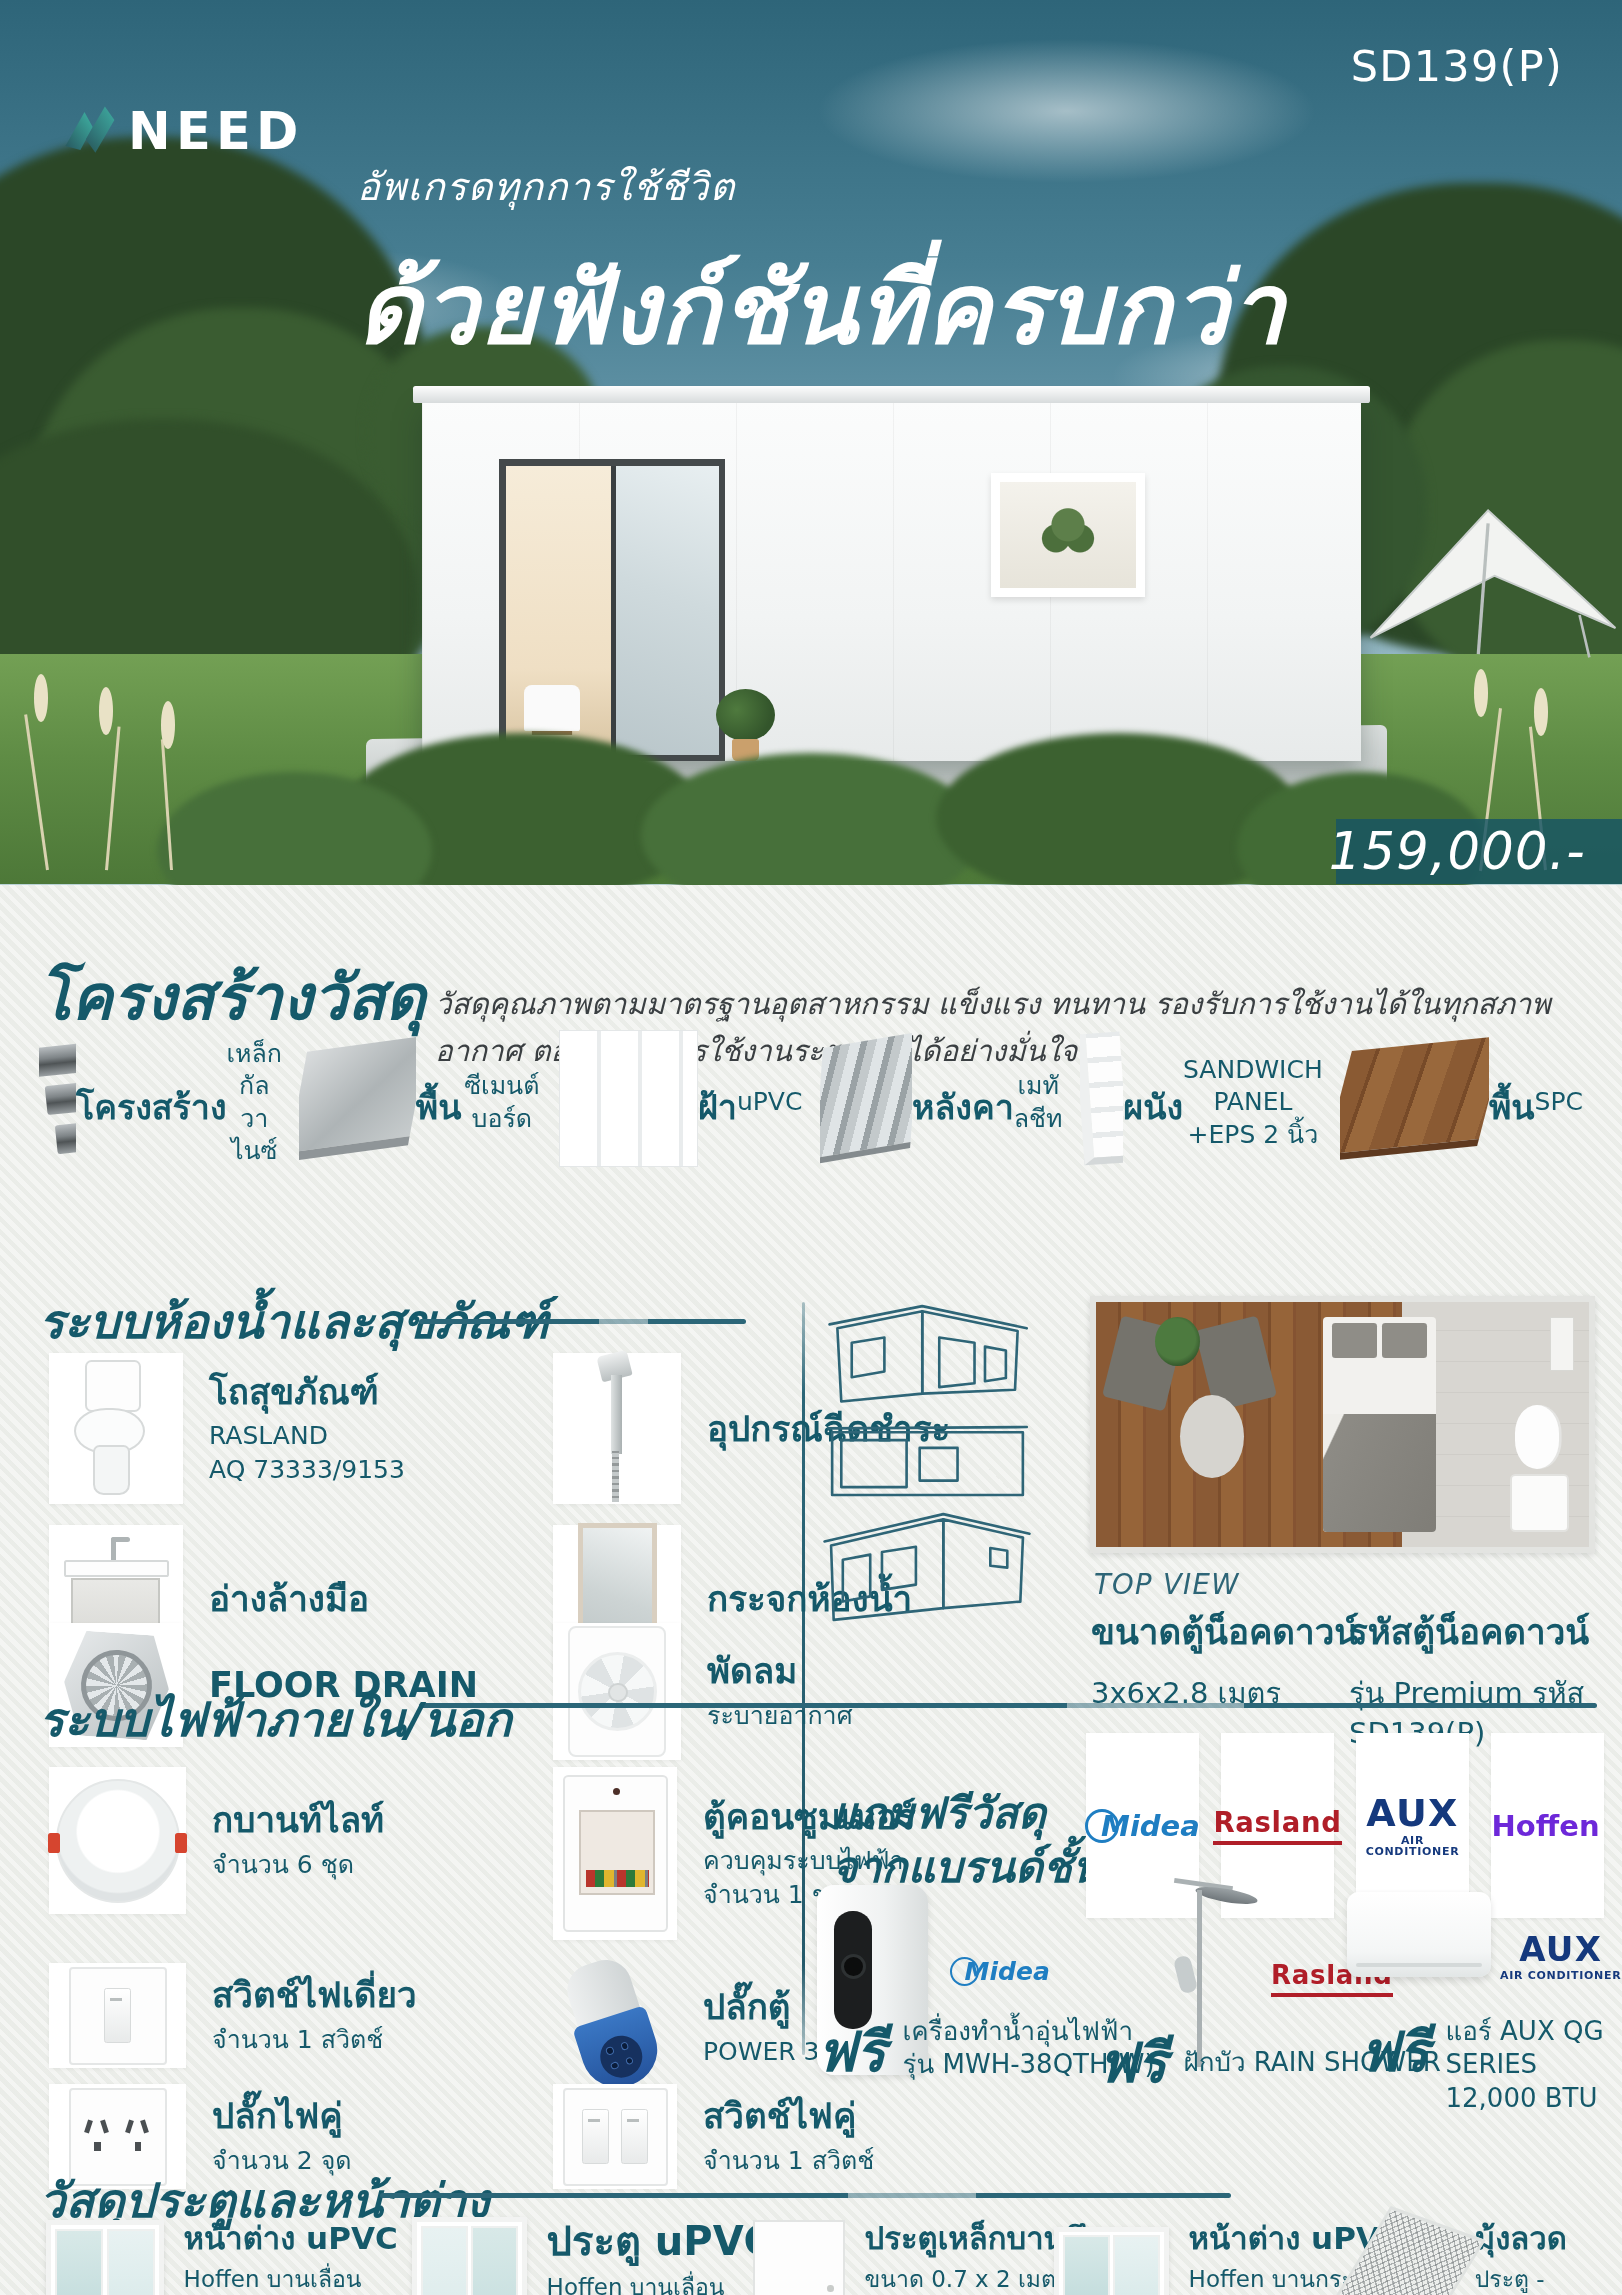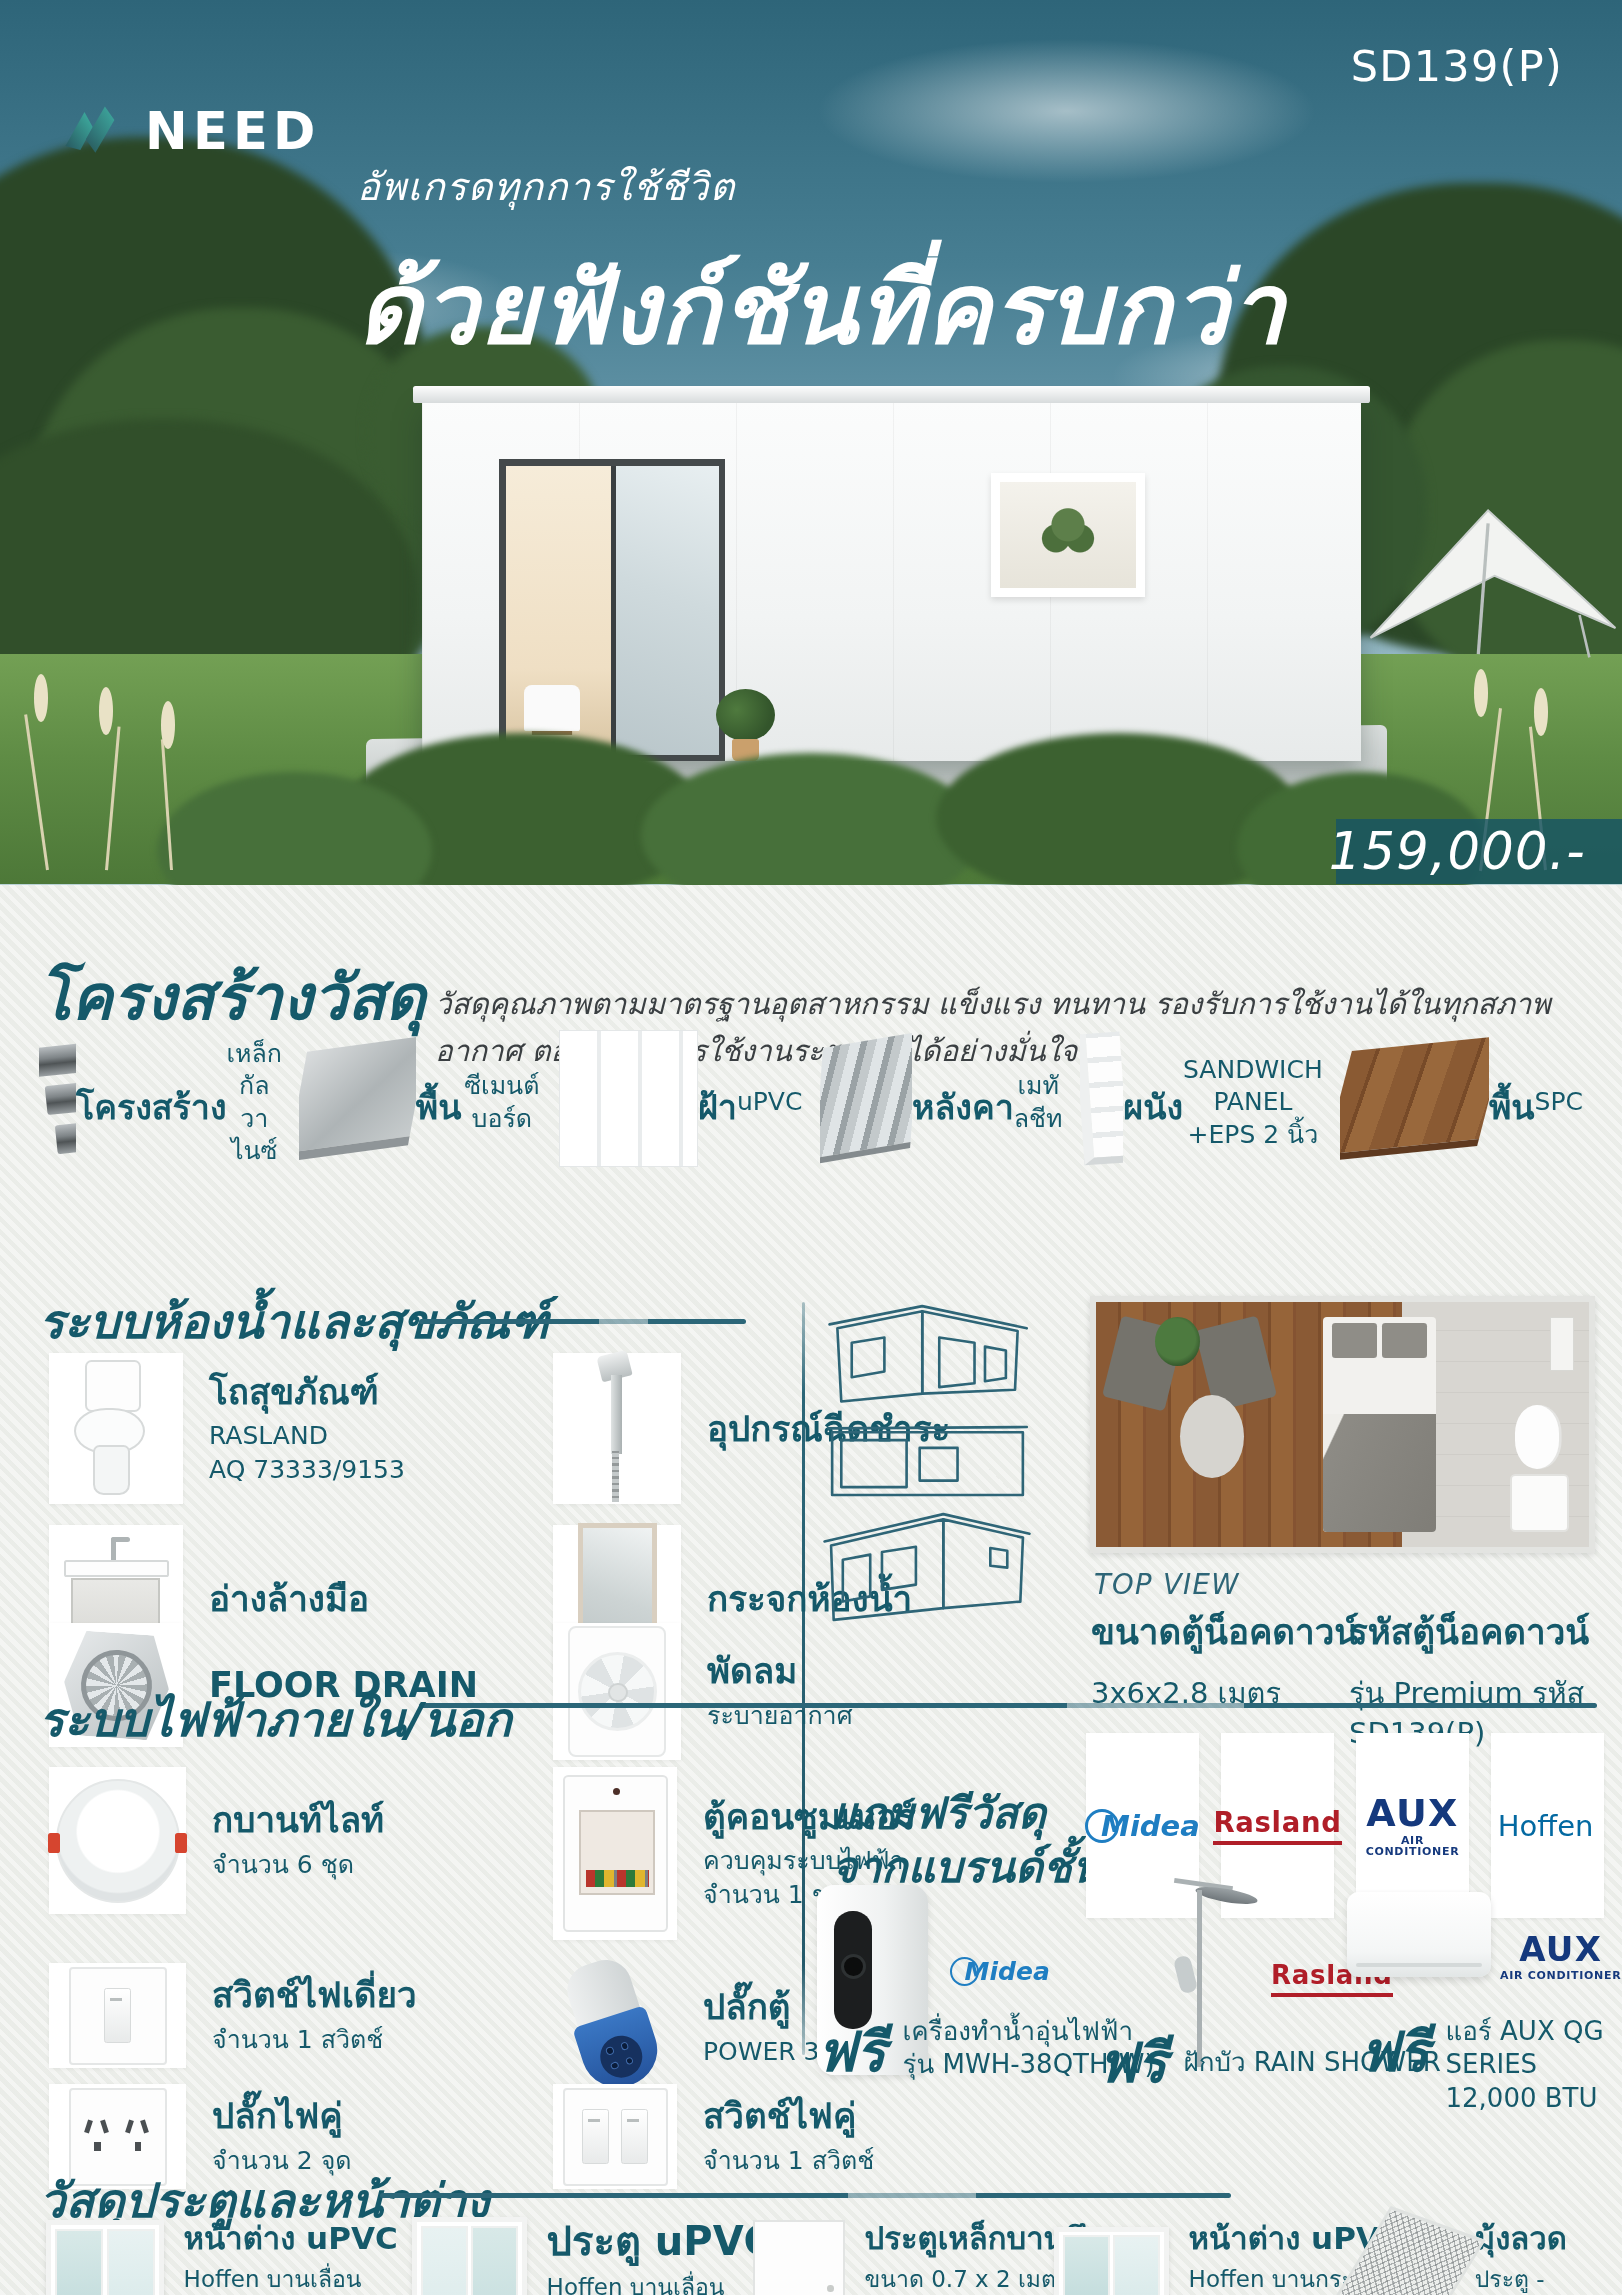--- a/index.html
+++ b/index.html
@@ -46,21 +46,21 @@
          background:radial-gradient(circle at 50% 35%, #5d7f4a 0 30%, transparent 32%),
                     radial-gradient(circle at 30% 55%, #4c6f3c 0 24%, transparent 26%),
                     radial-gradient(circle at 70% 55%, #4c6f3c 0 24%, transparent 26%);}
   .tent{position:absolute; left:1364px; top:497px; width:258px; height:164px;}
   .bush{position:absolute; border-radius:50%; filter:blur(3.3px);}
   .pampas{position:absolute; width:2.6px; background:#d9d2b0; transform-origin:bottom;}
   .plume{position:absolute; width:14.4px; height:48px; border-radius:50%; background:#e9e2c6; filter:blur(0.7px);}
   .price-band{position:absolute; left:1336px; top:819px; width:287px; height:65px;
               background:rgba(22,84,100,.82); display:flex; align-items:center; justify-content:flex-end; padding-right:37px;}
   .price-text{font-style:italic; font-size:51px; color:#fff; letter-spacing:1.3px;}
-  .brand{position:absolute; left:60px; top:97px; display:flex; align-items:center; gap:17px;}
+  .brand{position:absolute; left:60px; top:97px; display:flex; align-items:center; }
   .brand-word{color:#fff; font-weight:bold; font-size:51px; letter-spacing:5.2px;}
   .model{position:absolute; right:60px; top:41px; color:#fff; font-size:43px; letter-spacing:1.3px;}
   .headline{position:absolute; left:357px; top:156px; color:#fff; font-style:italic;}
   .headline .l1{font-size:38px; font-weight:500; letter-spacing:1.3px;}
   .headline .l2{font-size:99px; font-weight:800; margin-top:11.8px; letter-spacing:1.3px;}
 
   
   .sec-title{font-style:italic; font-weight:bold; color:var(--accent);}
   .brush{position:absolute; height:5.2px; border-radius:3.3px;
          background:linear-gradient(90deg, #2b6678 0 55%, rgba(43,102,120,.5) 55% 70%, #2b6678 70% 100%);}
@@ -104,21 +104,21 @@
   .sink-p{position:absolute; right:3%; top:6%; width:5%; height:22%; background:#f4f4f2; border:1.3px solid #d8d8d4;}
 
   
   .brand-card{position:absolute; width:113px; height:185px; background:#fff; display:flex; align-items:center; justify-content:center; box-shadow:0 1.3px 3.9px rgba(0,0,0,.06);}
   .logo-midea{display:flex; align-items:center; gap:3.9px; color:var(--midea); font-style:italic; font-weight:bold; font-size:29px;}
   .logo-midea .ring{width:34px; height:34px; border:3.3px solid var(--midea); border-radius:50%; margin-right:-22px;}
   .logo-rasland{color:var(--rasland); font-weight:bold; font-size:27.5px; border-bottom:4.6px solid var(--rasland); padding-bottom:2.6px; letter-spacing:0.7px;}
   .logo-aux{color:var(--aux); text-align:center; line-height:1;}
   .logo-aux .big{font-size:38px; font-weight:800; letter-spacing:1.3px;}
   .logo-aux .small{font-size:11px; font-weight:bold; letter-spacing:0.7px; margin-top:3.9px;}
-  .logo-hoffen{position:relative; font-weight:400; font-size:29px; color:#0369a1; padding:17px 3.9px 17px 0;}
+  .logo-hoffen{position:relative; font-weight:700; font-size:29px; color:#6d28d9; padding:17px 3.9px 17px 0;}
   .logo-hoffen::before{content:""; position:absolute; left:-7.9px; top:0; width:56px; height:100%; background:var(--hoffy); z-index:-1;}
   .free-word{font-size:55px; font-weight:800; font-style:italic; color:var(--accent);}
   .free-desc{font-size:26px; color:var(--accent); line-height:1.3;}
 
   
   .steel-icon{width:177px; height:131px; position:relative; transform:rotate(-6deg);}
   .steel-bar{position:absolute; height:29px; border-radius:2.6px;
      background:linear-gradient(180deg,#b9bec1 0%, #7e8487 40%, #4f5456 60%, #9aa0a3 100%);}
   .cement-icon{width:177px; height:111px; transform:skewX(-18deg) rotate(-8deg);
      background:linear-gradient(135deg,#d9dcdd 0%, #aeb4b6 55%, #c7cccd 100%); border-bottom:9.2px solid #8f9598;}

